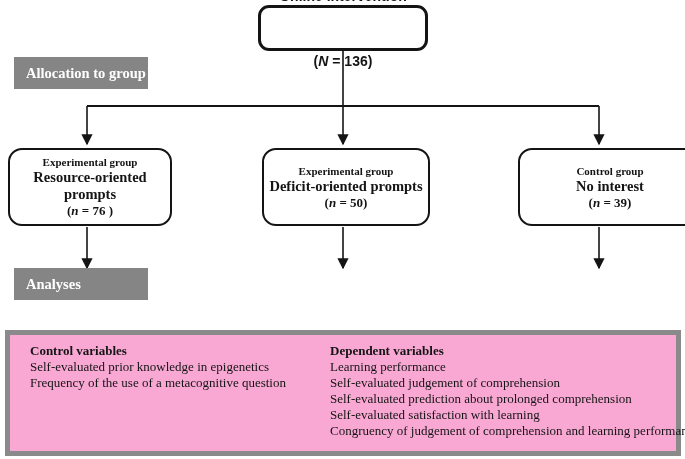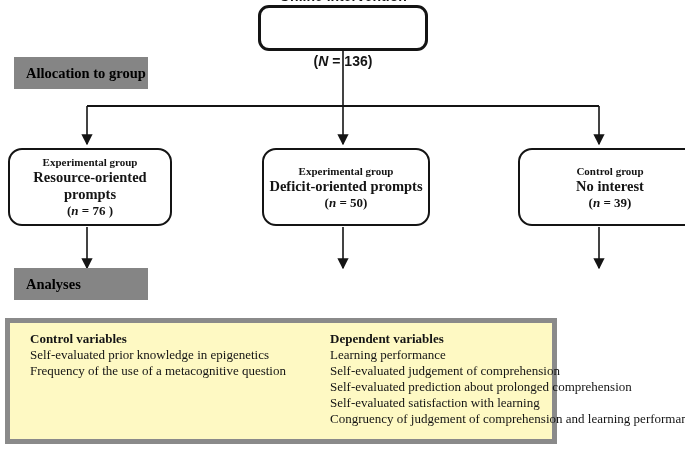--- a/index.html
+++ b/index.html
@@ -18,21 +18,21 @@
     position: absolute; left: 258px; top: 5px; width: 170px; height: 46px;
     border: 3px solid #141414; border-radius: 11px; background: #ffffff;
     box-sizing: border-box;
     display: flex; flex-direction: column; align-items: center; justify-content: center;
     font-family: "Liberation Sans", sans-serif; font-weight: bold;
     font-size: 14px; line-height: 18px; text-align: center; gap: 47px;
   }
 
   .seclabel {
     position: absolute; left: 14px; width: 134px; height: 32px;
-    background: #858585; color: #000000;
+    background: #858585; color: #ffffff;
     font-weight: bold; font-size: 14.5px;
     display: flex; align-items: center;
     padding-left: 12px; box-sizing: border-box;
   }
   .lbl-allocation { top: 57px; }
   .lbl-analyses  { top: 268px; }
 
   .groupbox {
     position: absolute; top: 148px; height: 78px;
     border: 2.5px solid #141414; border-radius: 14px; background: #ffffff;
@@ -41,22 +41,22 @@
     text-align: center; font-weight: bold;
   }
   .gb-0 { left: 8px;   width: 164px; }
   .gb-1 { left: 262px; width: 168px; }
   .gb-2 { left: 518px; width: 184px; }
   .groupbox .gtype  { font-size: 11px;   line-height: 13px; }
   .groupbox .gname  { font-size: 14.5px; line-height: 17px; }
   .groupbox .gcount { font-size: 13px;   line-height: 15px; }
 
   .bigbox {
-    position: absolute; left: 5px; top: 318px; width: 552px; height: 126px;
-    border: 5px solid #8a8a8a; background: #fef9c3; box-sizing: border-box;
+    position: absolute; left: 5px; top: 330px; width: 676px; height: 126px;
+    border: 5px solid #8a8a8a; background: #f9a8d4; box-sizing: border-box;
   }
   .col { position: absolute; top: 8px; font-size: 13px; line-height: 16px; white-space: nowrap; }
   .col-left  { left: 20px; }
   .col-right { left: 320px; }
   .col .hdr { font-weight: bold; }
 
   .var { font-style: italic; }
 </style>
 </head>
 <body>

